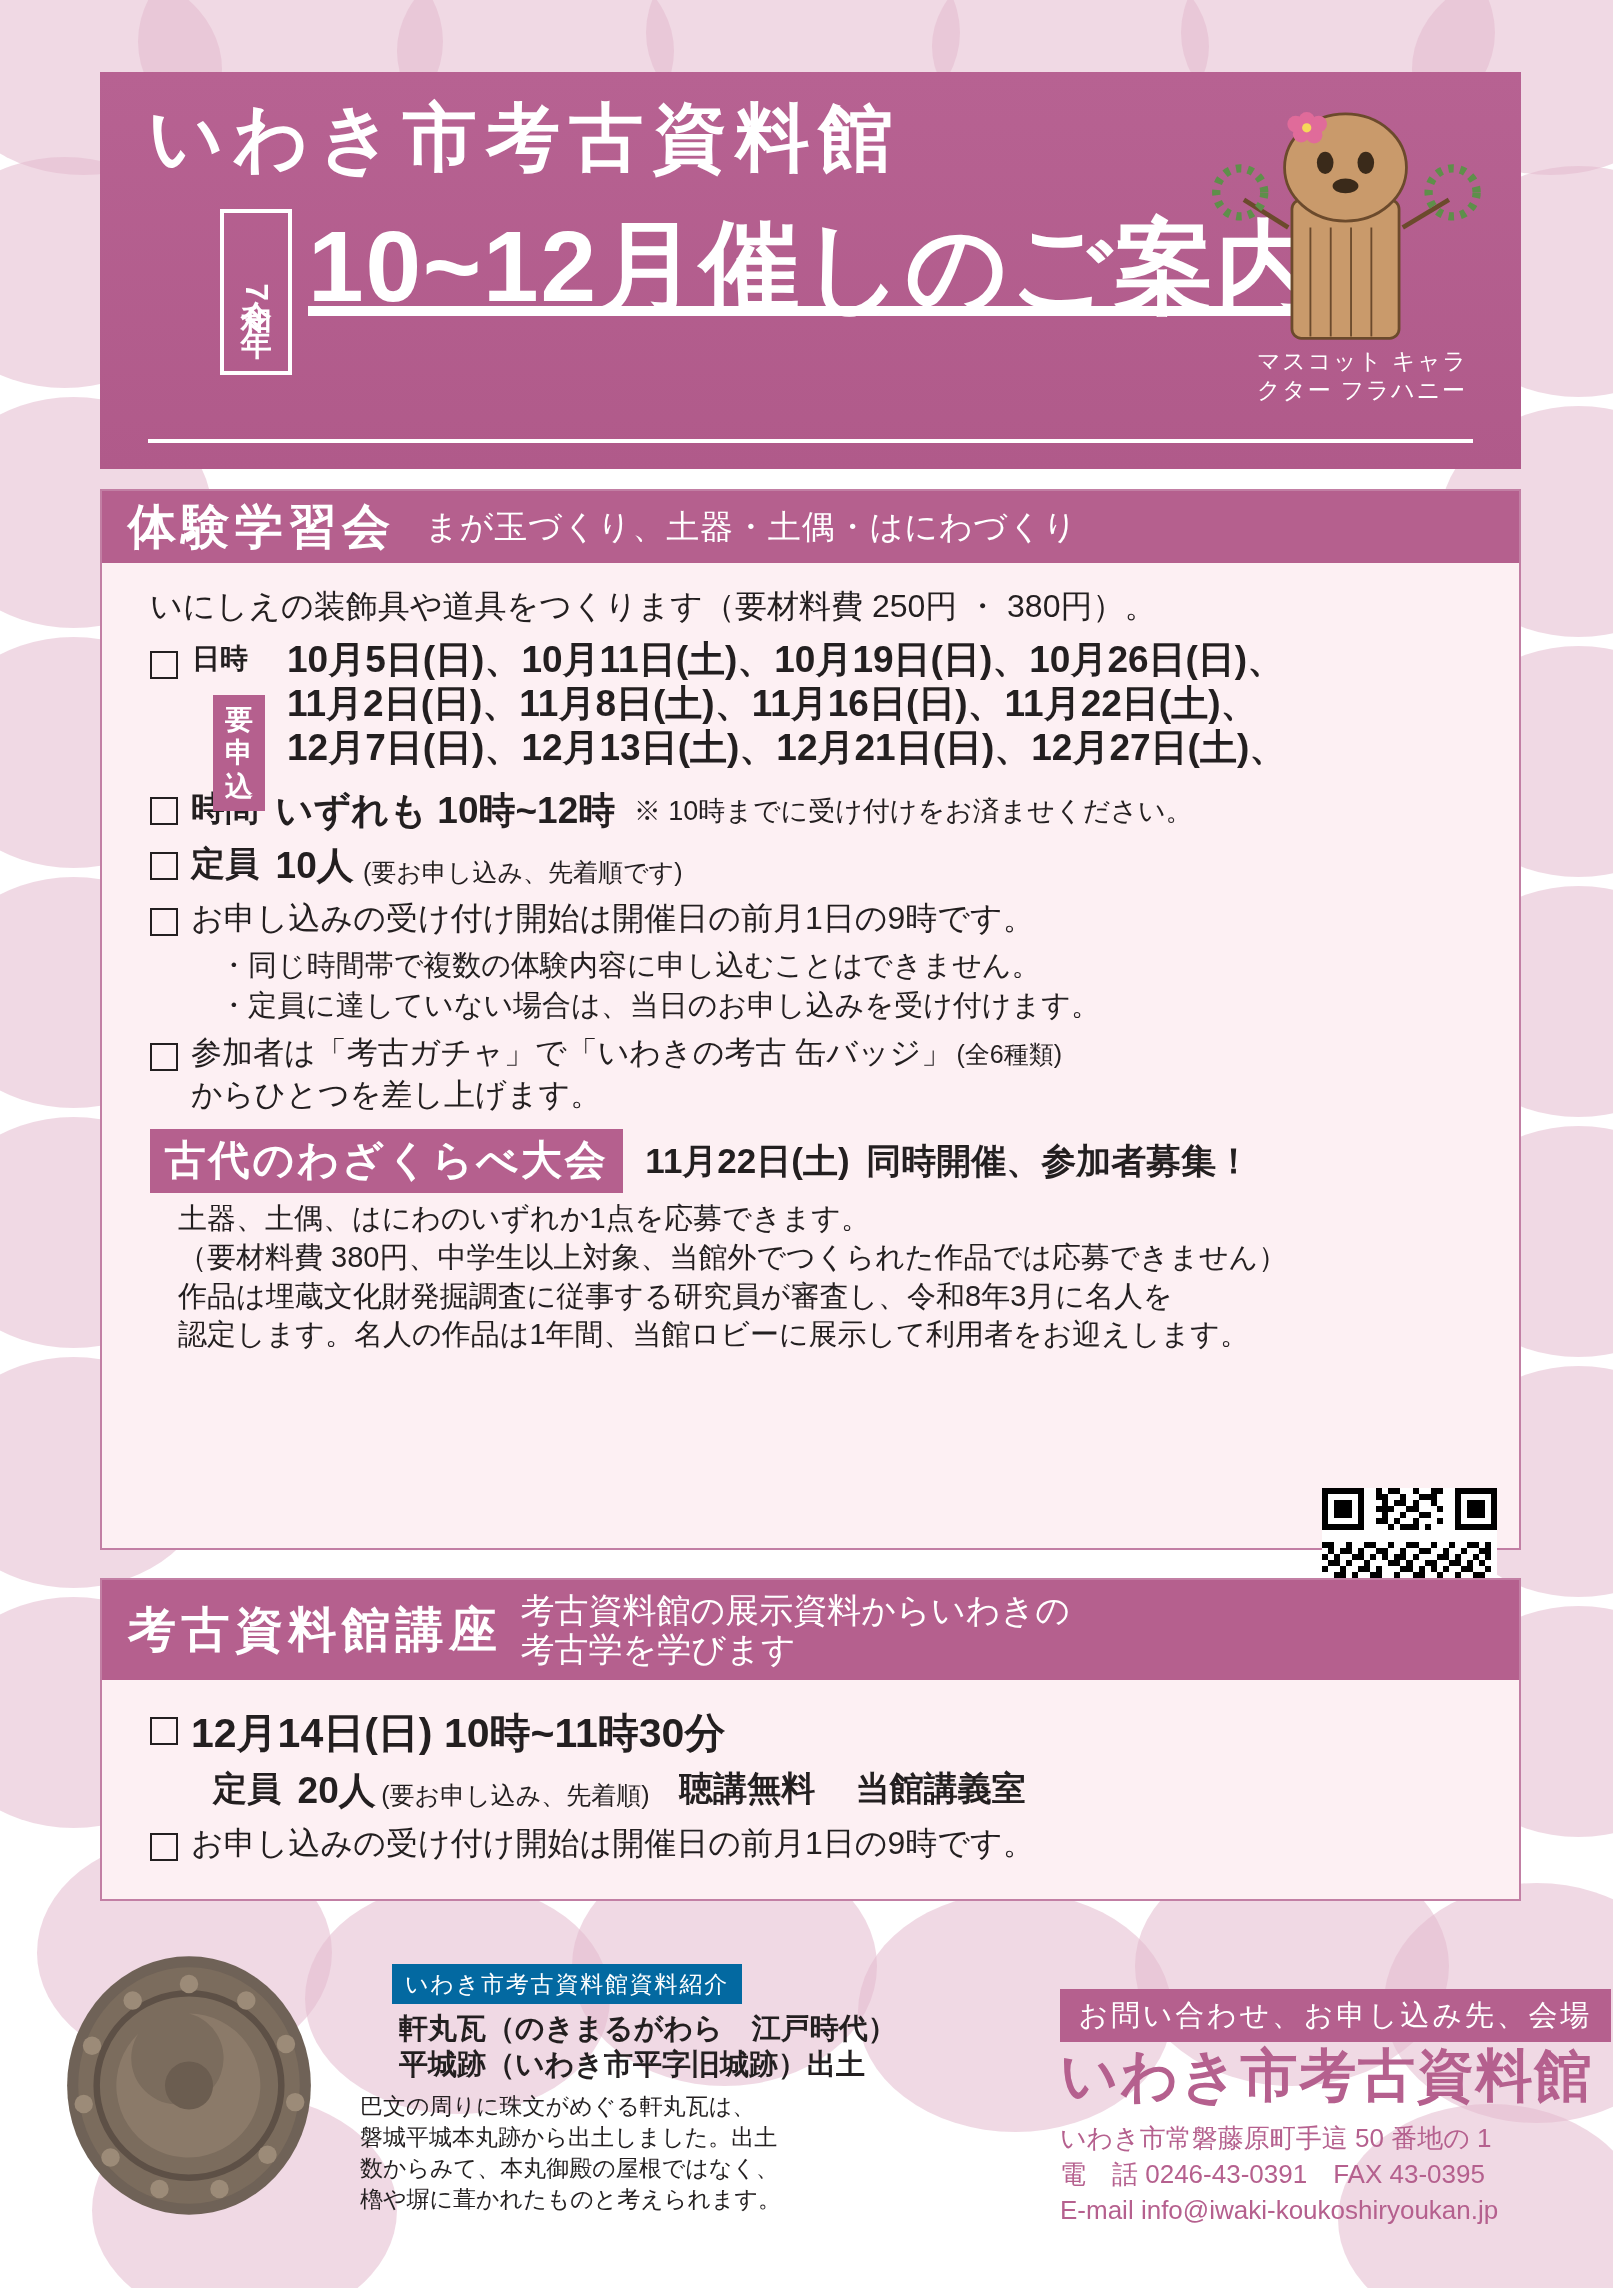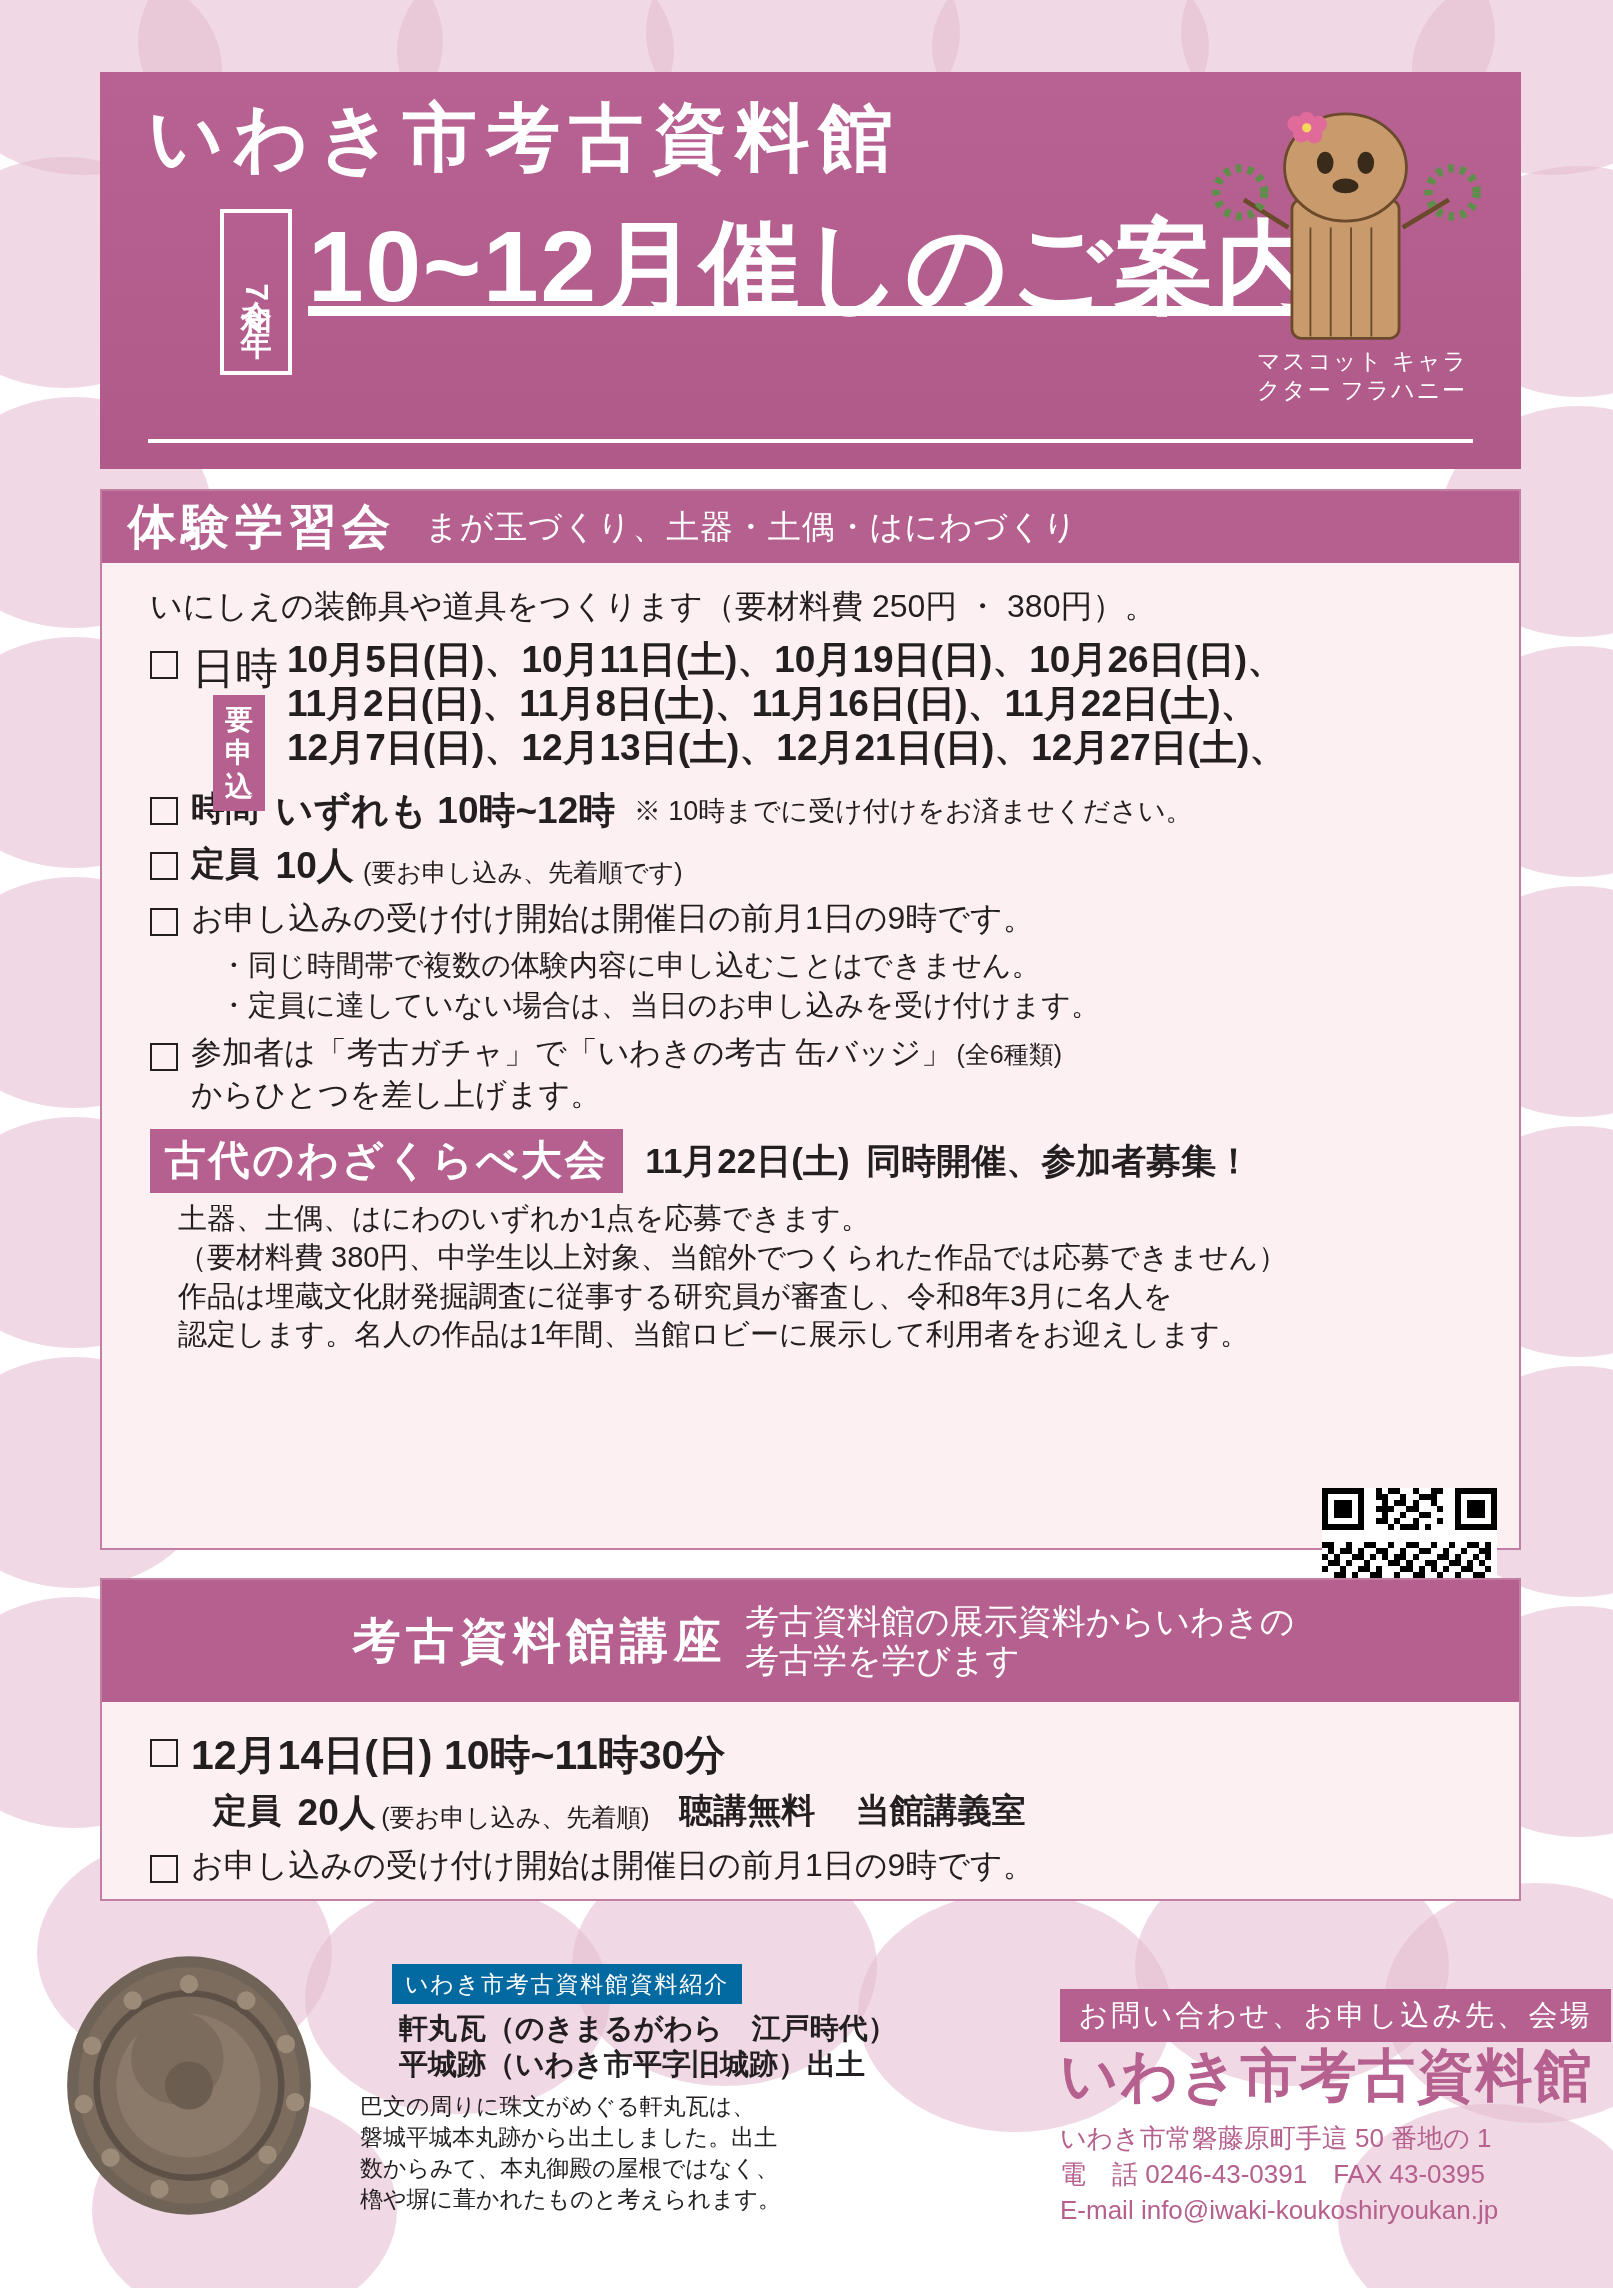--- a/index.html
+++ b/index.html
@@ -209,22 +209,22 @@
     top: 13px;
     width: 28px;
     height: 28px;
     border: 2.8px solid #231f20;
     box-sizing: border-box;
   }
   .dates .nichi {
     position: absolute;
     left: 42px;
     top: 1.8px;
-    font-size: 43px;
-    font-weight: normal;
+    font-size: 28px;
+    font-weight: bold;
   }
   .need-apply {
     position: absolute;
     left: 63px;
     top: 57px;
     width: 52px;
     background: #b5608e;
     color: #ffffff;
     font-size: 28px;
     font-weight: bold;
@@ -647,21 +647,21 @@
             <rect x="16" y="28" width="2" height="1"></rect>
             <rect x="21" y="28" width="2" height="1"></rect>
             <rect x="24" y="28" width="1" height="1"></rect>
         </g>
       </svg>
     </div>
     <div class="qr-cap" style="left:1200px; top:1186px;">お申し込みフォーム</div>
   </div>
 
   <div class="sect" style="left:100px; top:1578px; width:1421px; height:323px;">
-    <div class="sect-head" style="height:122px;justify-content:center;">
+    <div class="sect-head" style="height:100px;">
       <h2>考古資料館講座</h2>
       <span class="sub2">考古資料館の展示資料からいわきの
 考古学を学びます</span>
     </div>
 
     <div class="body-pad" style="padding-top:20px;">
       <div class="row">
         <div class="cb"></div>
         <div class="big" style="font-size:41px;">12月14日(日) 10時~11時30分</div>
       </div>

